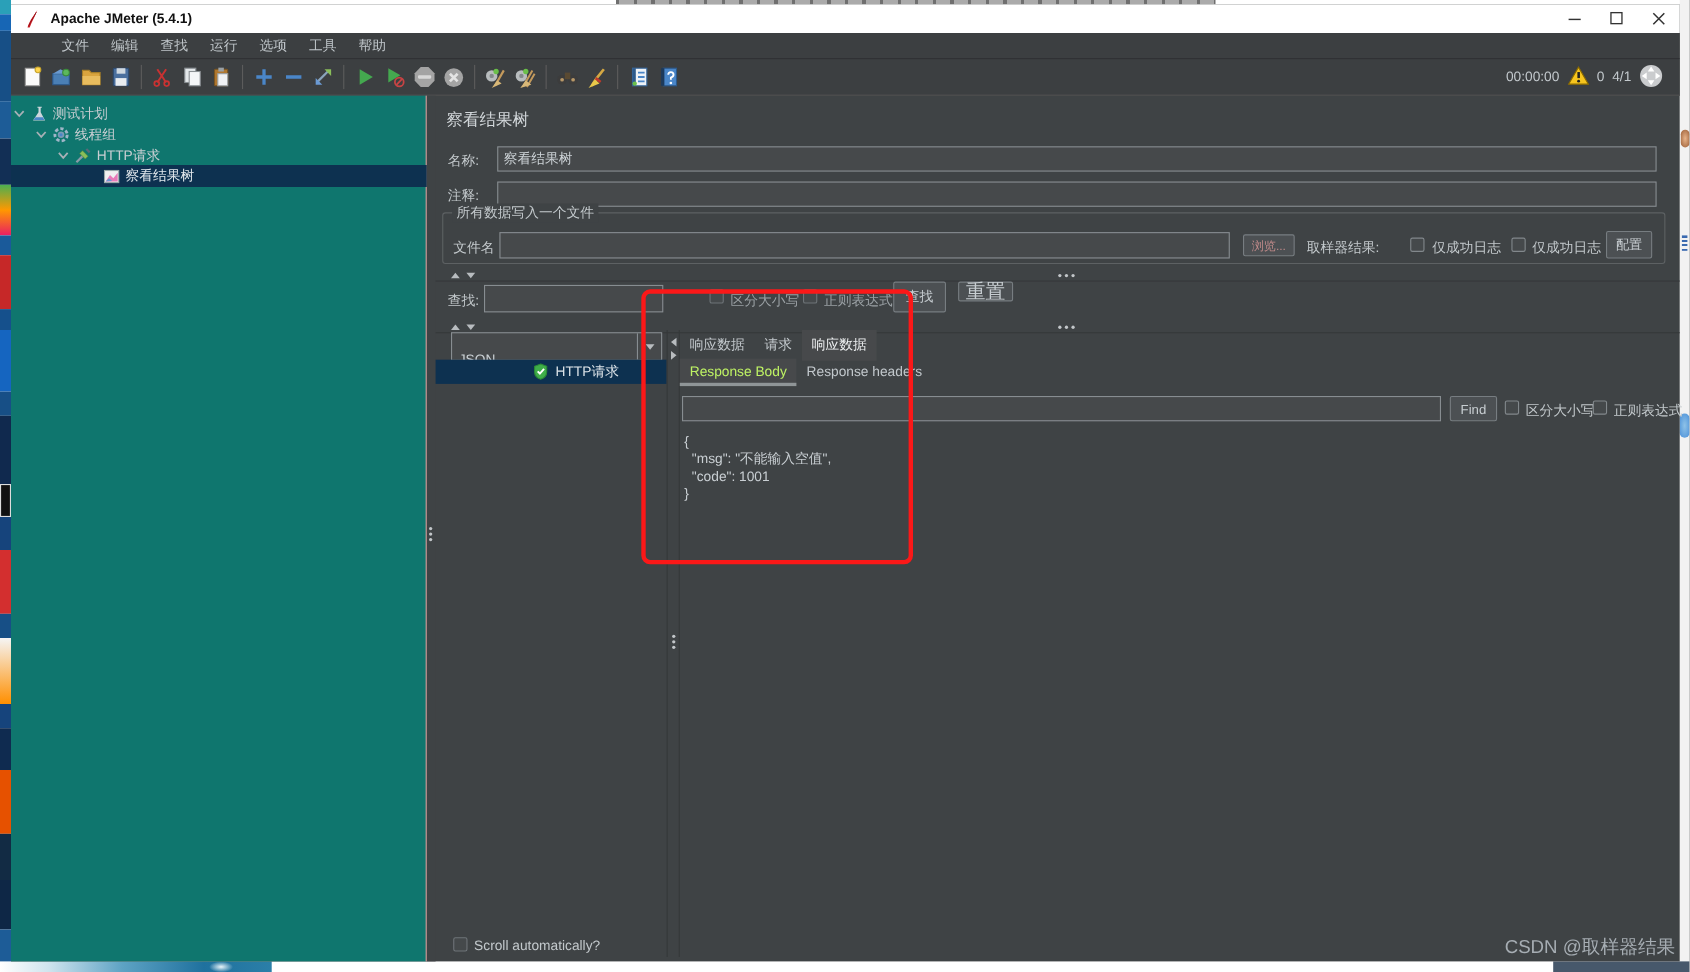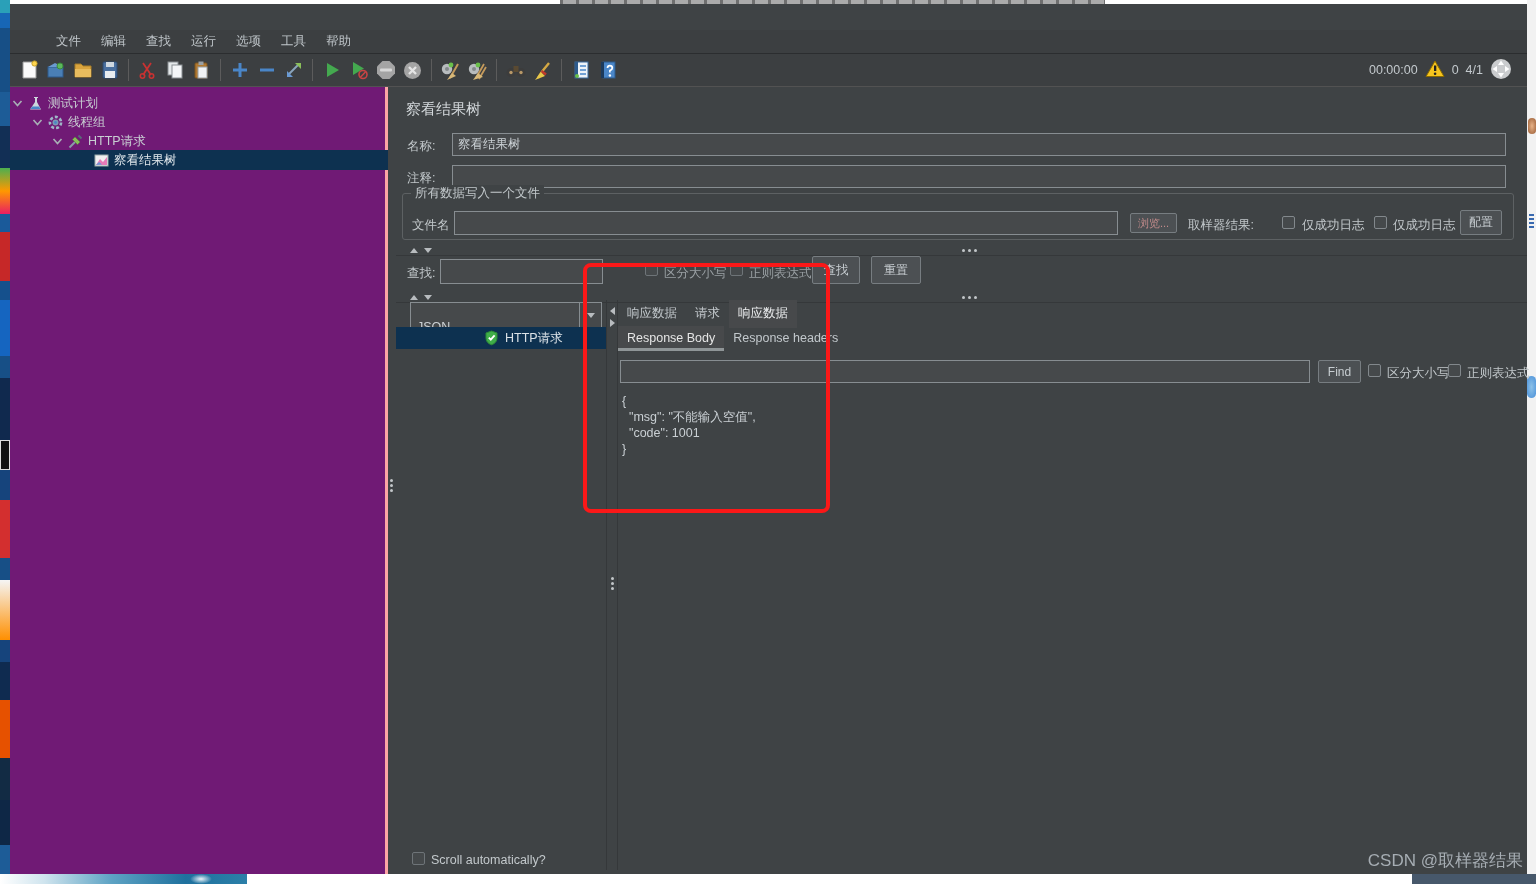--- a/index.html
+++ b/index.html
@@ -36,21 +36,21 @@
   .menu-item { padding:0 10px; }
 
   .toolbar { position:absolute; left:0; top:50px; width:100%; height:33px; background:#3c3f41;
     display:flex; align-items:center; border-bottom:1px solid #525252; padding:0 5px; }
   .tbtn { width:27px; height:27px; display:flex; align-items:center; justify-content:center; }
   .tsep { width:1px; height:22px; background:#5c5c5c; margin:0 5px; }
   .tb-right { margin-left:auto; display:flex; align-items:center; gap:7px; padding-right:10px;
     color:#c3c9cd; font-size:12.5px; }
 
   
-  #tree-panel { left:0; top:83px; width:378px; height:787px; background:#701a75; border-right:3px solid #fca5a5; }
+  #tree-panel { left:0; top:83px; width:378px; height:787px; background:#0f766e; border-right:1px solid #fca5a5; }
   .tree-row { position:absolute; height:20px; display:flex; align-items:center; gap:5px;
     color:#c8ced2; font-size:12.5px; white-space:nowrap; }
   .tree-sel { background:#0d3150; width:378px; color:#e2e8ec; }
   .splitter-v { background:#3f4345; }
   .dots-v span, .dots-h span { display:block; width:3px; height:3px; border-radius:50%; background:#c2c6c9; }
   .dots-v span { margin:2px 0; } .dots-h { display:flex; gap:3px; }
 
   
   .lbl { color:#c3c9cc; font-size:12.5px; white-space:nowrap; }
   .lbl-dim { color:#9aa0a4; }
@@ -68,21 +68,21 @@
   .group-title { position:absolute; top:-9px; left:8px; background:#3f4345; padding:0 4px;
     color:#c3c9cc; font-size:12.5px; }
 
   .combo { position:absolute; background:#46494b; border:1px solid #878d91; color:#ccd2d6;
     font-size:12.5px; display:flex; align-items:center; }
   .combo .val { flex:1; padding:0 6px;margin-top:24px; }
   .combo .arr { width:22px; height:100%; border-left:1px solid #878d91; display:flex; align-items:center; justify-content:center; }
 
   .tab { padding:5px 9px 6px; color:#c2c8cc; font-size:12.5px; white-space:nowrap; }
   .tab-sel { background:#47494b; color:#eceeef; }
-  .subtab-sel { background:#47494b; color:#e5e5e5; border-bottom:3px solid #8f9597; padding-bottom:3px; }
+  .subtab-sel { background:#47494b; color:#bef264; border-bottom:3px solid #8f9597; padding-bottom:3px; }
 
   .resp-line { color:#c9cfd3; font-size:12.5px; line-height:16px; white-space:pre; }
 
   #watermark { right:4px; top:845px; color:#a6adb3; font-size:17px; }
 
   #red-rect { left:583px; top:263px; width:247px; height:250px; border:4px solid #fb1818;
     border-radius:8px; pointer-events:none; z-index:50; }
 </style>
 </head>
 <body>
@@ -118,20 +118,46 @@
   <div class="abs" style="left:2px;top:214px;width:5px;height:14px;background:repeating-linear-gradient(#3a6ab0 0 2px,#f2f2f2 2px 4px)"></div>
   <div class="abs" style="left:0;top:376px;width:9px;height:22px;border-radius:8px;background:radial-gradient(#8ec2e8,#4a90d9)"></div>
 </div>
 <div id="bottom-bar" class="abs">
     <div class="spot"></div>
   </div>
 <div id="bottom-corner" class="abs"></div>
 
 <div id="window" class="abs">
 
+  <div class="titlebar">
+    <span class="abs" style="left:12px;top:4px">
+      <svg width="16" height="18" viewBox="0 0 16 18">
+          <path d="M3 17 C5 10 9 6 12 1 C10 7 7 11 5 17 Z" fill="#d22128"></path>
+          <path d="M4 16 C6 11 9 7 11 3" stroke="#8a1118" stroke-width="0.8" fill="none"></path>
+        </svg>
+    </span>
+    <span style="margin-left:36px">Apache JMeter (5.4.1)</span>
+    <div class="win-controls">
+      <div class="win-btn">
+          <svg width="18" height="18">
+            <rect x="3" y="9" width="11" height="1.3" fill="#333"></rect>
+          </svg>
+        </div>
+      <div class="win-btn">
+          <svg width="18" height="18">
+            <rect x="3.5" y="3.5" width="10" height="10" fill="none" stroke="#333" stroke-width="1.2"></rect>
+          </svg>
+        </div>
+      <div class="win-btn">
+          <svg width="18" height="18">
+            <path d="M4 4 L14 14 M14 4 L4 14" stroke="#333" stroke-width="1.4"></path>
+          </svg>
+        </div>
+    </div>
+  </div>
 
   <div class="menubar">
     <span class="menu-item">文件</span>
     <span class="menu-item">编辑</span>
     <span class="menu-item">查找</span>
     <span class="menu-item">运行</span>
     <span class="menu-item">选项</span>
     <span class="menu-item">工具</span>
     <span class="menu-item">帮助</span>
   </div>
@@ -378,21 +404,21 @@
       </div>
   </div>
 
   <span class="abs lbl" style="left:397px;top:261px">查找:</span>
   <input class="tinput" style="left: 430px; top: 255px; width: 163px; height: 25px;">
   <div class="cb" style="left:635px;top:259px;border-color:#6e7478"></div>
   <span class="abs lbl lbl-dim" style="left:654px;top:261px">区分大小写</span>
   <div class="cb" style="left:720px;top:259px;border-color:#6e7478"></div>
   <span class="abs lbl lbl-dim" style="left:739px;top:261px">正则表达式</span>
   <div class="btn" style="left:802px;top:252px;width:48px;height:28px;font-size:12.5px">查找</div>
-  <div class="btn" style="left:861px;top:252px;width:50px;height:28px;font-size:12px">重置</div>
+  <div class="btn" style="left:861px;top:252px;width:50px;height:18px;font-size:18px">重置</div>
 
   <div class="abs" style="left:386px;top:288px;width:1131px;height:11px;border-bottom:1px solid #35383a">
     <div class="tri-up abs" style="left:14px;top:3px"></div>
     <div class="tri-down abs" style="left:28px;top:3px"></div>
     <div class="dots-h abs" style="left:566px;top:4px">
         <span></span>
         <span></span>
         <span></span>
       </div>
   </div>

